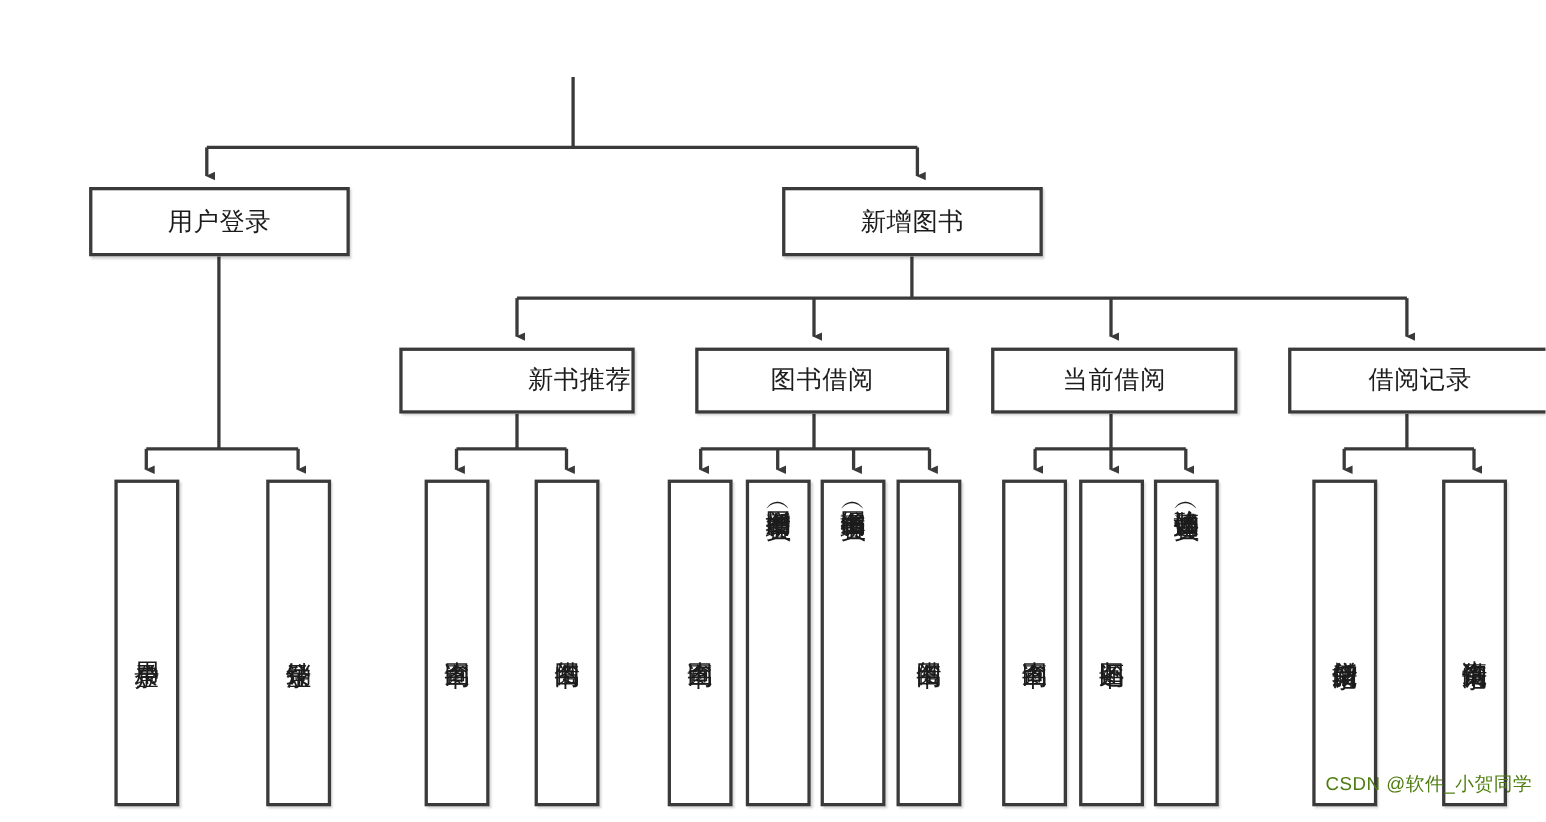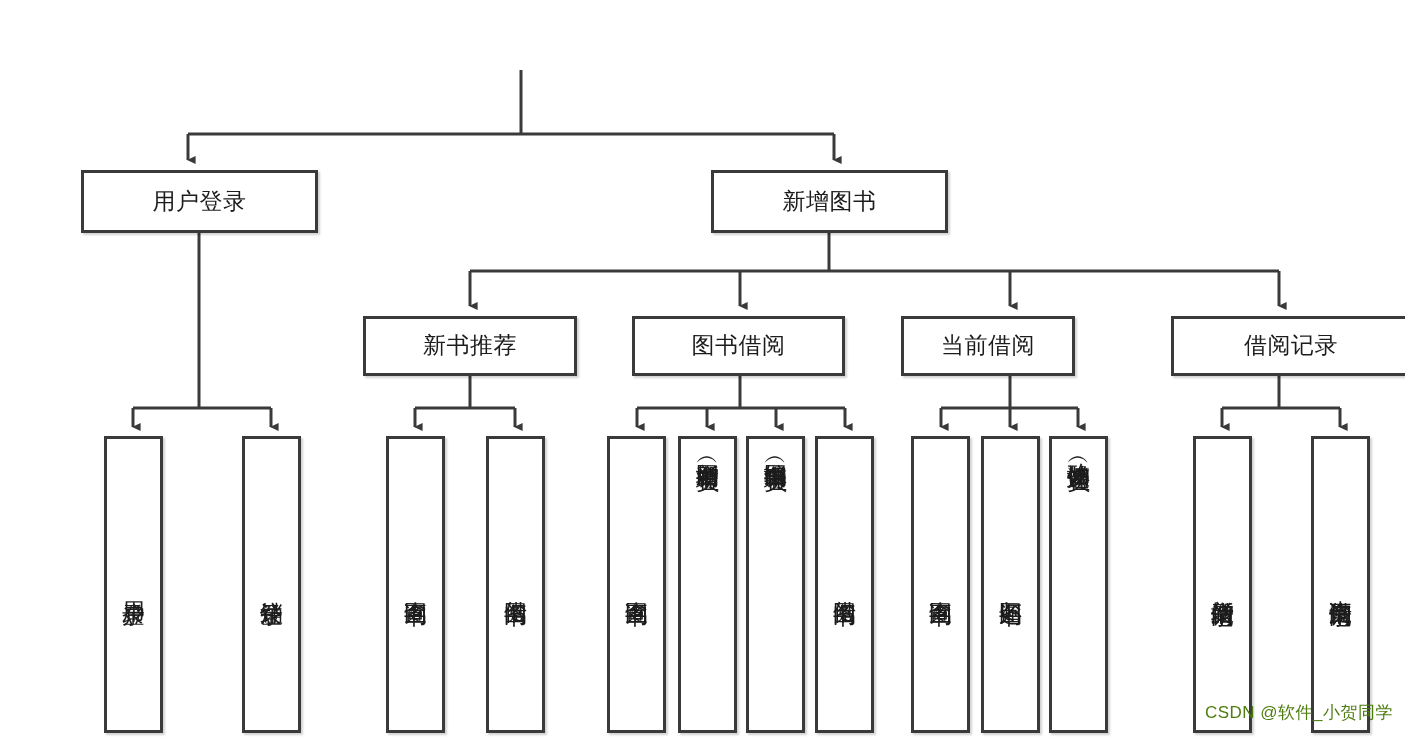--- a/index.html
+++ b/index.html
@@ -132,27 +132,27 @@
   </svg>
 
 
   <div class="node-box" style="left:81px; top:170px; width:237px; height:63px;">
     <span class="node-label-h">用户登录</span>
   </div>
   <div class="node-box" style="left:711px; top:170px; width:237px; height:63px;">
     <span class="node-label-h">新增图书</span>
   </div>
 
-  <div class="node-box" style="left:363px; top:316px; width:214px; height:60px;">
+  <div class="node-box" style="left:363px; top:316px; width:214px; height:60px;justify-content:flex-end;">
     <span class="node-label-h">新书推荐</span>
   </div>
-  <div class="node-box" style="left:632px; top:316px; width:213px; height:60px;">
+  <div class="node-box" style="left:632px; top:316px; width:231px; height:60px;">
     <span class="node-label-h">图书借阅</span>
   </div>
-  <div class="node-box" style="left:901px; top:316px; width:174px; height:60px;align-items:center;">
+  <div class="node-box" style="left:901px; top:316px; width:224px; height:60px;align-items:center;">
     <span class="node-label-h">当前借阅</span>
   </div>
   <div class="node-box" style="left:1171px; top:316px; width:240px; height:60px;">
     <span class="node-label-h">借阅记录</span>
   </div>
 
   <div class="node-box leaf-box center-v" style="left:104px; top:436px; width:59px; height:297px;">
     <span class="node-label-v">用户登录</span>
   </div>
   <div class="node-box leaf-box center-v" style="left:242px; top:436px; width:59px; height:297px;">

